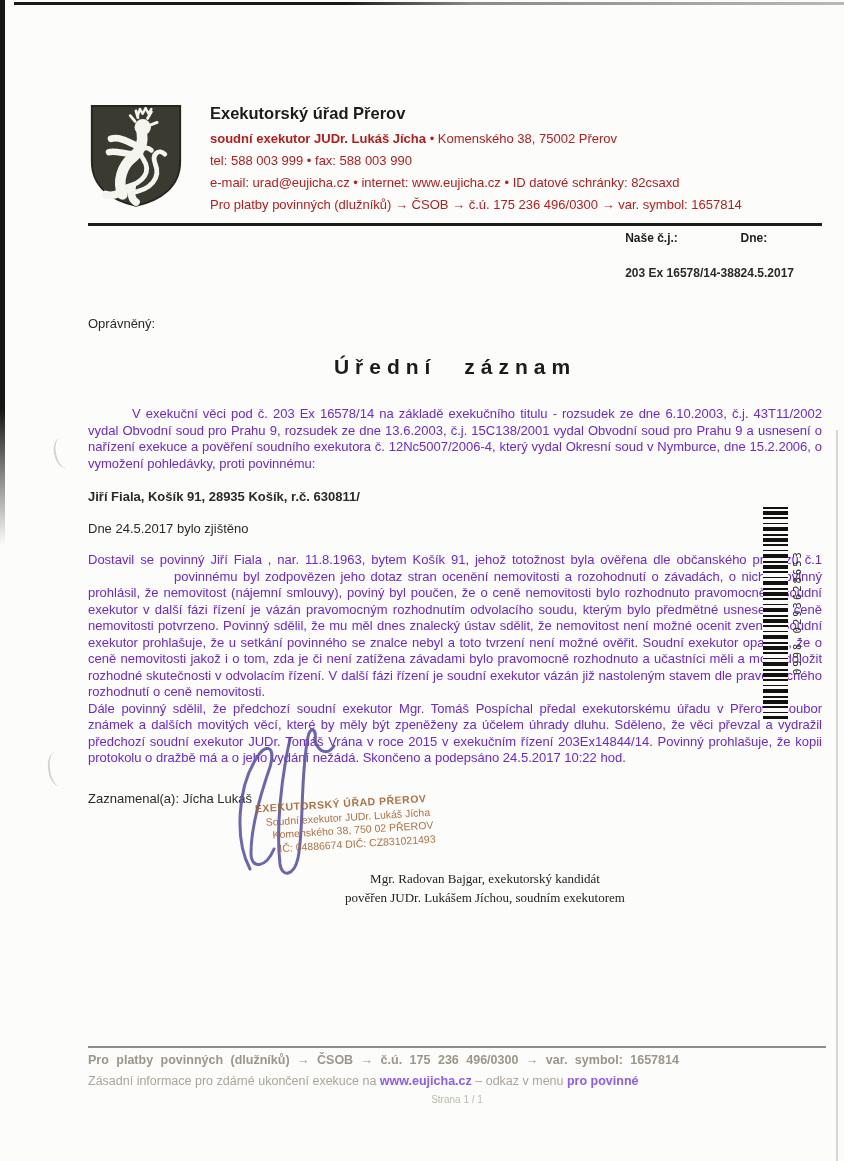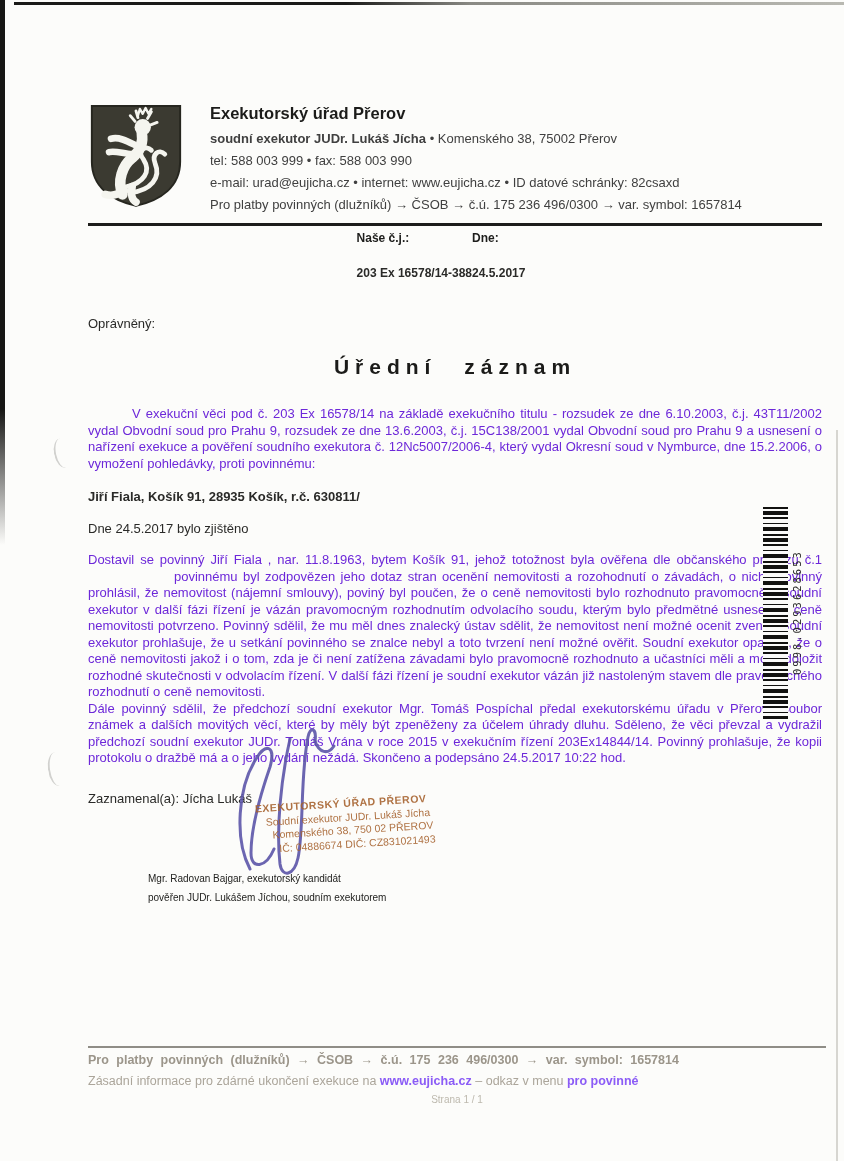--- a/index.html
+++ b/index.html
@@ -17,25 +17,25 @@
   .artifact{position:absolute;border-left:2px solid rgba(110,110,105,.30);border-radius:50% 0 0 50%;}
   .a1{left:54px;top:438px;width:16px;height:30px;transform:rotate(-12deg);}
   .a2{left:48px;top:752px;width:16px;height:34px;transform:rotate(-8deg);}
 
   
   .content{position:relative;padding:102px 22px 0 88px;}
   .masthead{display:flex;gap:26px;align-items:flex-start;}
   .crest{flex:0 0 auto;width:96px;height:108px;}
   .mast-text{padding-top:2px;}
   .office-name{font-size:16.5px;font-weight:bold;color:#1c1c1a;margin:0 0 5px 0;}
-  .mast-line{font-size:13px;line-height:22px;color:#404040;}
+  .mast-line{font-size:13px;line-height:22px;color:#b91c1c;}
   .mast-line b{font-weight:bold;}
 
   .rule-top{border:0;border-top:3px solid #1d1d1b;margin:7px 0 0 0;}
-  .meta-row{display:flex;justify-content:center;margin-top:5px;font-size:12px;}
+  .meta-row{display:flex;justify-content:flex-end;margin-top:5px;font-size:12px;}
   .meta-label{font-weight:bold;color:#1e1e1c;}
   .meta-value{font-weight:600;margin-top:21px;}
   .meta-right{text-align:left;padding-right:28px;}
 
   .parties{margin-top:36px;font-size:13px;}
   .party-row{display:flex;margin-bottom:24px;}
   .party-label{width:150px;flex:0 0 auto;}
   .party-value{flex:1;}
 
   .doc-title{margin-top:22px;text-align:center;font-size:21px;font-weight:bold;
@@ -52,22 +52,22 @@
   .sign-area{position:relative;margin-top:22px;height:78px;}
   .recorded{font-size:13px;}
   .stamp{position:absolute;left:168px;top:8px;transform:rotate(-3.5deg);
     color:#a5602b;opacity:.88;font-size:10.5px;line-height:13.5px;white-space:nowrap;}
   .stamp .s1{font-weight:bold;letter-spacing:.5px;}
   .stamp .s2{padding-left:10px;}
   .stamp .s3{padding-left:16px;}
   .stamp .s4{padding-left:22px;}
   .signature-svg{position:absolute;left:132px;top:-72px;pointer-events:none;}
 
-  .signatory{margin-top:2px;text-align:left;font-size:10px;line-height:19px;
-    padding-left:60px;color:#232321;}
+  .signatory{margin-top:2px;text-align:center;font-size:13px;line-height:19px;
+    padding-left:60px;color:#232321;font-family:Liberation Serif, serif;}
 
   
   .barcode-wrap{position:absolute;left:763px;top:507px;display:flex;gap:3px;}
   .barcode-bars{width:25px;height:212px;
     background:repeating-linear-gradient(180deg,
       #121210 0px,#121210 2px,#fbfbf9 2px,#fbfbf9 4px,
       #121210 4px,#121210 8px,#fbfbf9 8px,#fbfbf9 10px,
       #121210 10px,#121210 12px,#fbfbf9 12px,#fbfbf9 16px,
       #121210 16px,#121210 17px,#fbfbf9 17px,#fbfbf9 20px,
       #121210 20px,#121210 24px,#fbfbf9 24px,#fbfbf9 27px);}

